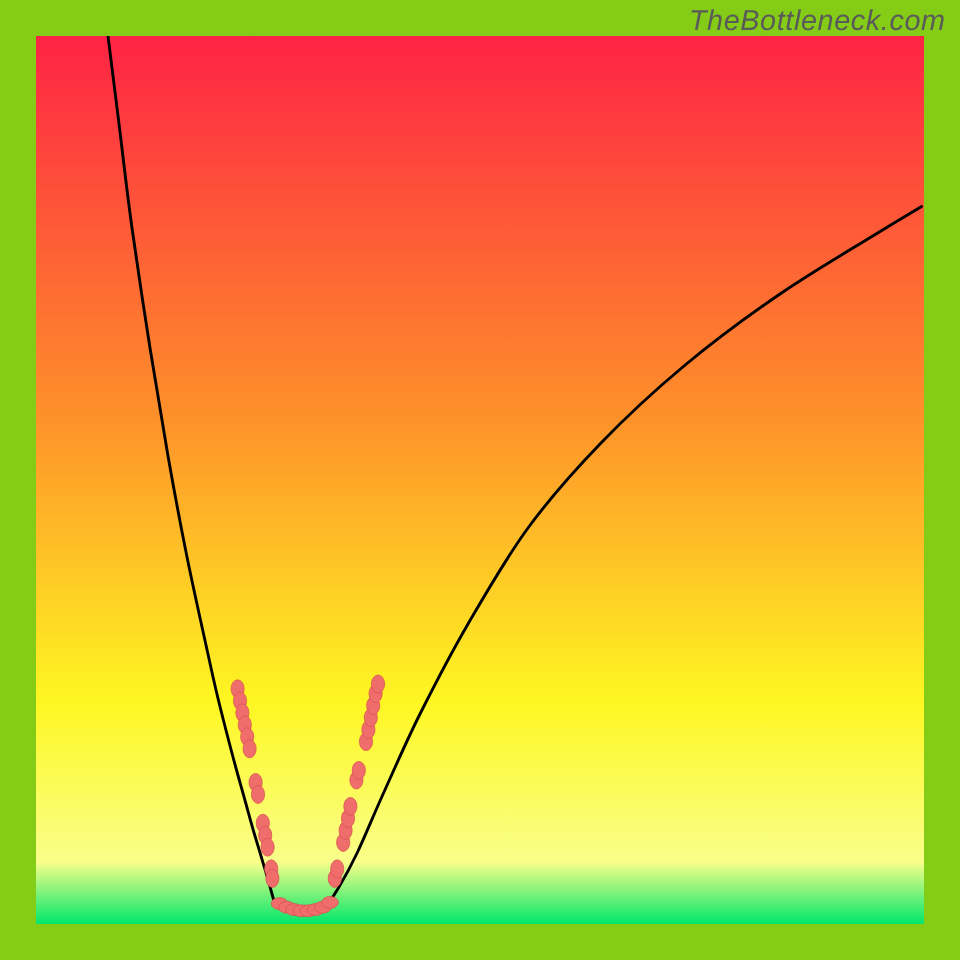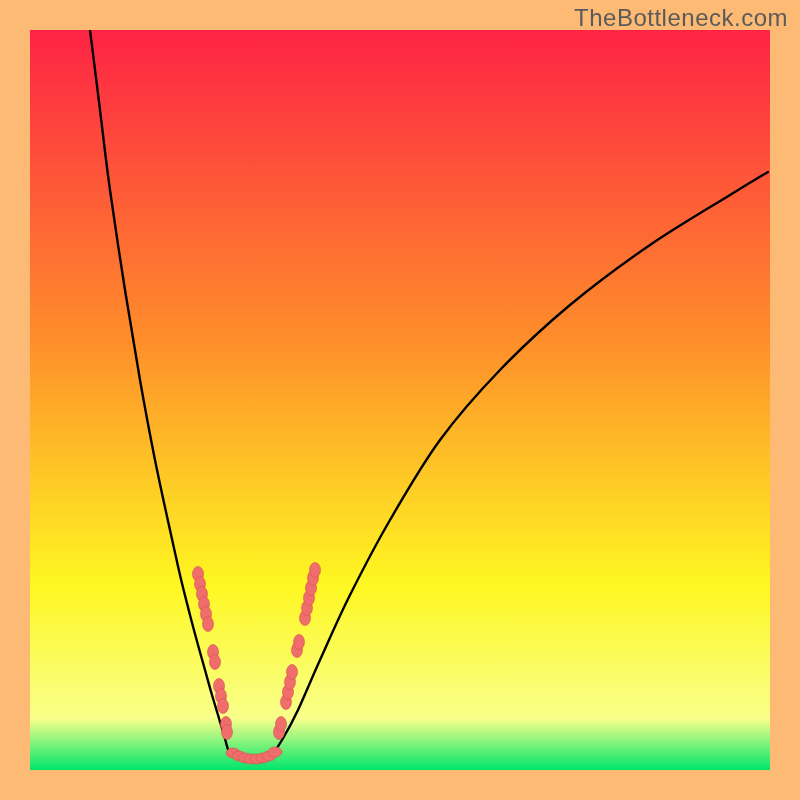--- a/index.html
+++ b/index.html
@@ -7,21 +7,22 @@
     padding: 0;
     width: 800px;
     height: 800px;
     overflow: hidden;
     background: #000;
     font-family: Arial, Helvetica, sans-serif;
   }
   .frame {
     position: absolute;
     inset: 0;
-    background: #fdba74;
+    background: #84cc16;
+    font-style: italic;
   }
   .plot-area {
     position: absolute;
     left: 30px;
     top: 30px;
     width: 740px;
     height: 740px;
     overflow: hidden;
   }
   .gradient {

